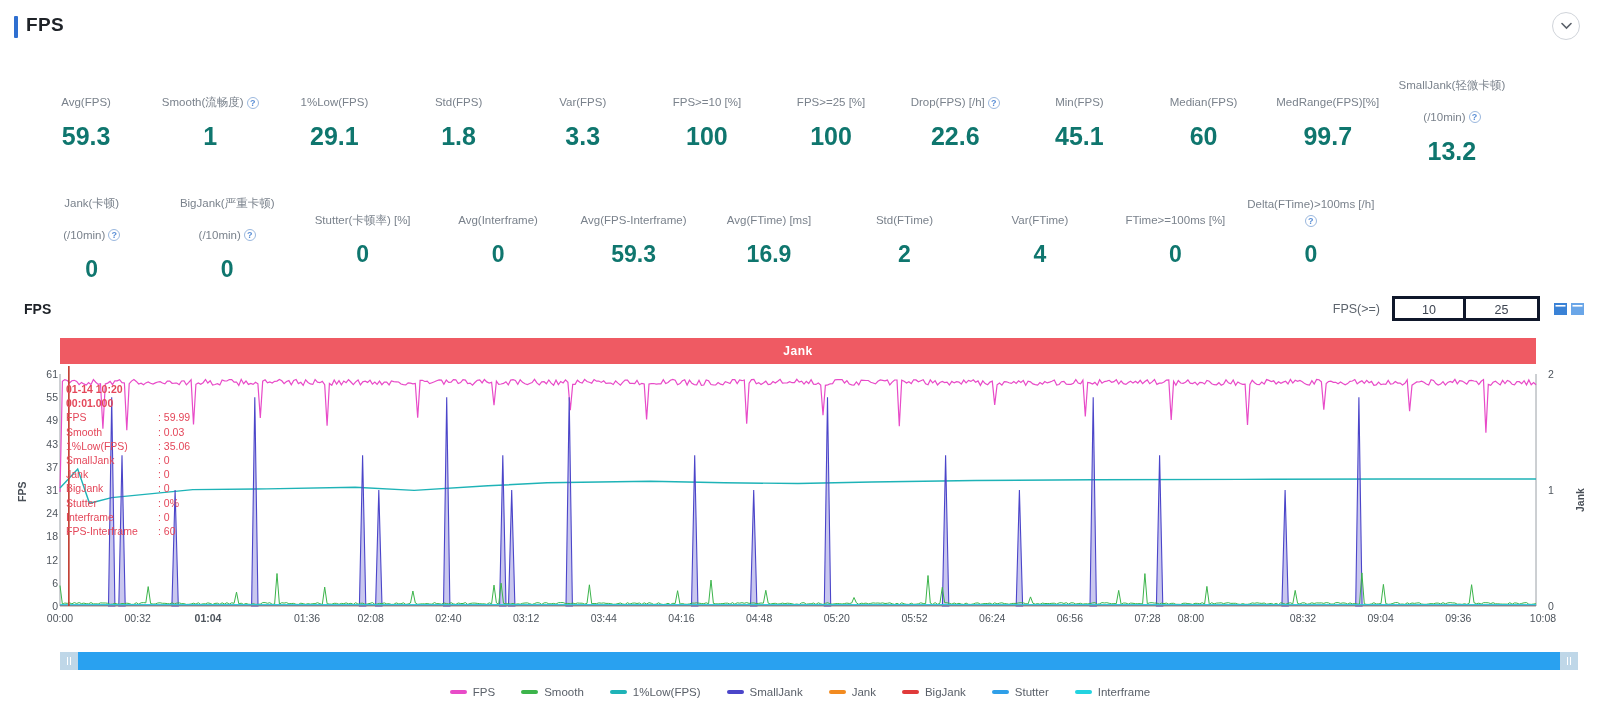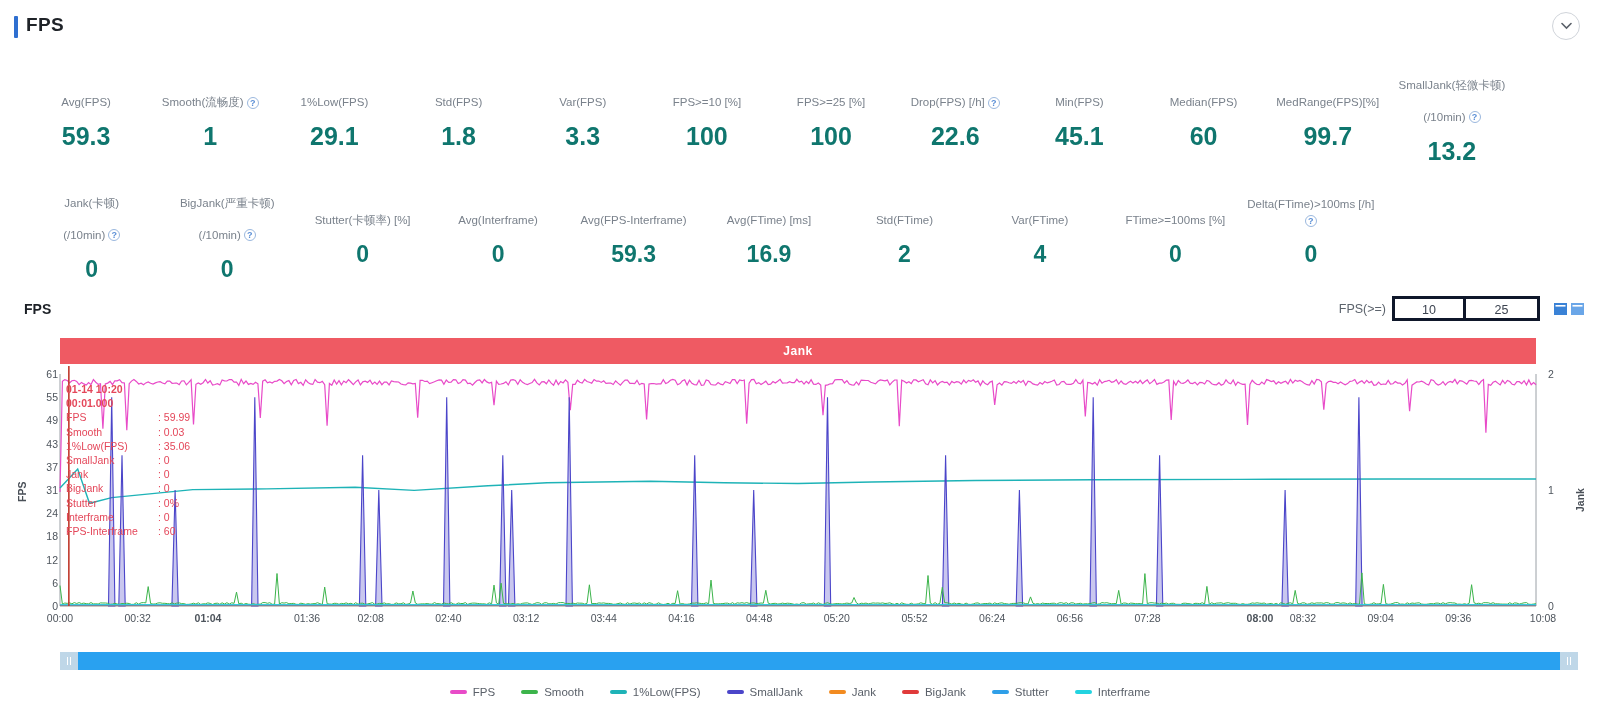--- a/index.html
+++ b/index.html
@@ -43,21 +43,21 @@
 
   .info-ico {
     display:inline-block; width:12px; height:12px; border-radius:50%;
     border:1px solid #9bb8de; color:#5b8fd6; font-size:9px; line-height:10px;
     text-align:center; font-weight:bold; position:relative; top:-1px; flex:0 0 auto;
   }
 
   
   .chart-head { position:absolute; left:24px; top:301px; font-size:14px; font-weight:bold; color:#1c2026; }
   .chart-tools { position:absolute; right:16px; top:296px; display:flex; align-items:center; gap:0; }
-  .fps-gte { font-size:12.5px; color:#5d646d; margin-right:6px; }
+  .fps-gte { font-size:12.5px; color:#5d646d; margin-right:12px; }
   .numbox {
     width:74px; height:25px; border:3px solid #0f172a; background:#fff;
     font-size:12.5px; color:#3c4350; text-align:center; line-height:23px;
   }
   .numbox + .numbox { border-left:none; }
   .tool-ico { width:13px; height:12px; margin-left:4px; }
   .tool-ico.first { margin-left:14px; }
 
   .plot {
     position:absolute; left:24px; top:330px; width:1554px; height:310px;
@@ -375,21 +375,21 @@
         <div class="xlab" style="left: 388.421px;">02:40</div>
         <div class="xlab" style="left: 466.105px;">03:12</div>
         <div class="xlab" style="left: 543.789px;">03:44</div>
         <div class="xlab" style="left: 621.474px;">04:16</div>
         <div class="xlab" style="left: 699.158px;">04:48</div>
         <div class="xlab" style="left: 776.842px;">05:20</div>
         <div class="xlab" style="left: 854.526px;">05:52</div>
         <div class="xlab" style="left: 932.211px;">06:24</div>
         <div class="xlab" style="left: 1009.89px;">06:56</div>
         <div class="xlab" style="left: 1087.58px;">07:28</div>
-        <div class="xlab" style="left: 1200px; font-weight: bold;">08:00</div>
+        <div class="xlab" style="left: 1131px;">08:00</div>
         <div class="xlab" style="left: 1242.95px;">08:32</div>
         <div class="xlab" style="left: 1320.63px;">09:04</div>
         <div class="xlab" style="left: 1398.32px;">09:36</div>
         <div class="xlab" style="left: 1476px; margin-left: 7px;">10:08</div>
       </div>
 
     <div class="tooltip" id="tt">
       <div class="tt-title">01-14 10:20</div>
       <div class="tt-title">00:01.000</div>
       <div id="ttrows">

